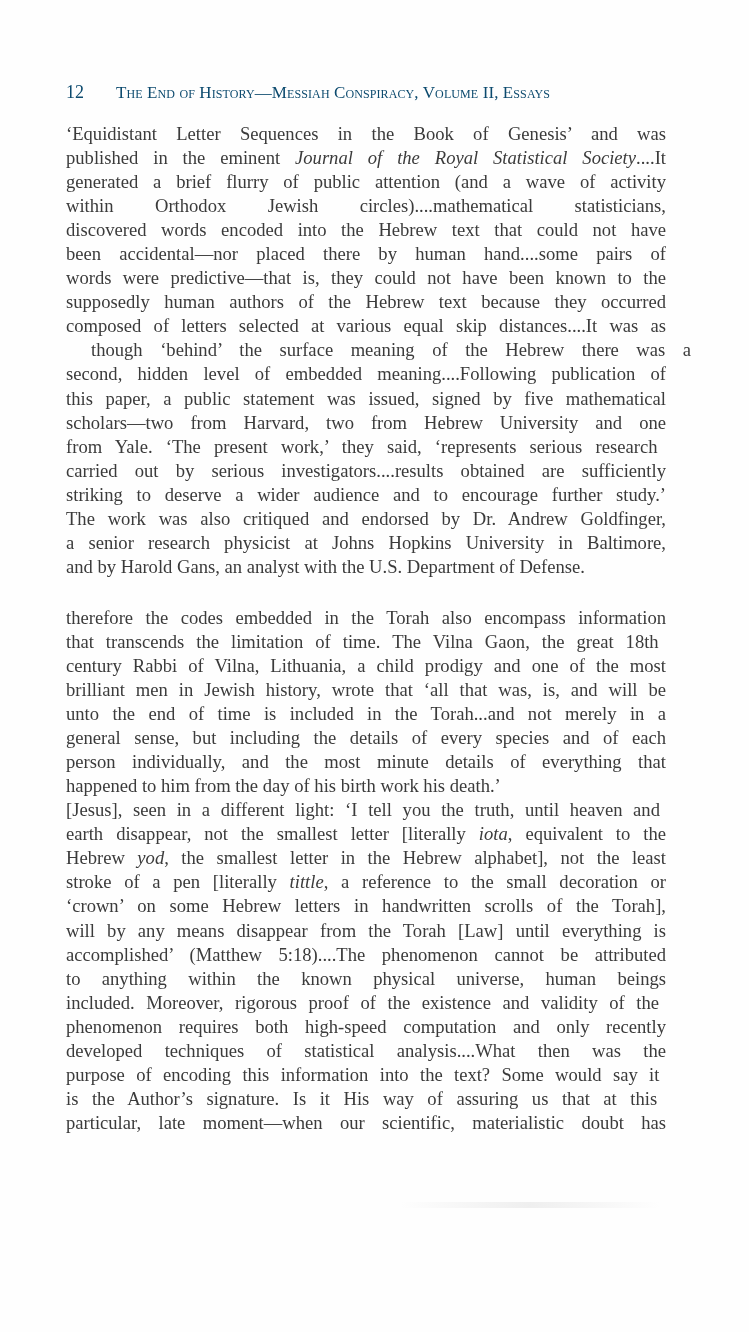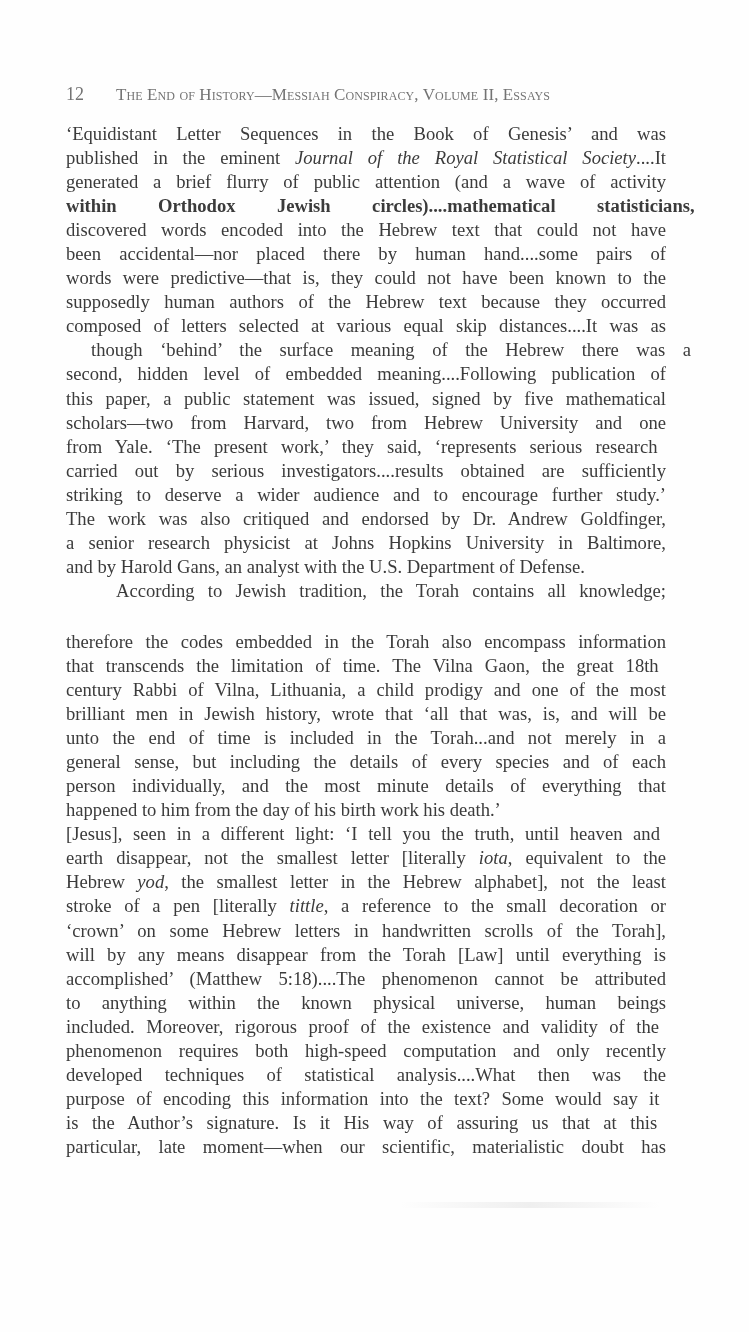--- a/index.html
+++ b/index.html
@@ -19,26 +19,26 @@
       position: absolute;
       left: 0;
       top: 0;
       width: 749px;
       height: 1332px;
       background: #fefefe;
     }
     .running-head {
       position: absolute;
       left: 66px;
-      top: 84px;
+      top: 76px;
       width: 600px;
       font-size: 17px;
-      line-height: 21px;
+      line-height: 32px;
       white-space: nowrap;
-      color: #737373;
+      color: #0c4a6e;
     }
     .running-head .page-number {
       display: inline-block;
       width: 50px;
       font-size: 18px;
     }
     .running-head .running-title {
       font-variant: small-caps;
       letter-spacing: 0.1px;
       font-size: 17px;
@@ -82,37 +82,36 @@
 
 <div class="page">
   <div class="running-head">
     <span class="page-number">12</span><span class="running-title">The End of History—Messiah Conspiracy, Volume II, Essays</span>
   </div>
 
   <div class="body-text" id="body-text">
       <span class="line" style="white-space: nowrap; text-align: left; text-align-last: left; word-spacing: 14.6667px;"><span>‘Equidistant Letter Sequences in the Book of Genesis’ and was</span></span>
       <span class="line" style="white-space: nowrap; text-align: left; text-align-last: left; word-spacing: 10.2622px;"><span>published in the eminent </span><em>Journal of the Royal Statistical Society</em><span>....It</span></span>
       <span class="line" style="white-space: nowrap; text-align: left; text-align-last: left; word-spacing: 10.1918px;"><span>generated a brief flurry of public attention (and a wave of activity</span></span>
-      <span class="line" style="white-space: nowrap; text-align: left; text-align-last: left; word-spacing: 36.7812px; font-weight: bold;"><span>within Orthodox Jewish circles)....mathematical statisticians,</span></span>
+      <span class="line" style="white-space: nowrap; text-align: left; text-align-last: left; word-spacing: 36.7812px;"><span>within Orthodox Jewish circles)....mathematical statisticians,</span></span>
       <span class="line" style="white-space: nowrap; text-align: left; text-align-last: left; word-spacing: 9.91563px;"><span>discovered words encoded into the Hebrew text that could not have</span></span>
       <span class="line" style="white-space: nowrap; text-align: left; text-align-last: left; word-spacing: 13.5586px;"><span>been accidental—nor placed there by human hand....some pairs of</span></span>
       <span class="line" style="white-space: nowrap; text-align: left; text-align-last: left; word-spacing: 6.75852px;"><span>words were predictive—that is, they could not have been known to the</span></span>
       <span class="line" style="white-space: nowrap; text-align: left; text-align-last: left; word-spacing: 9.8125px;"><span>supposedly human authors of the Hebrew text because they occurred</span></span>
       <span class="line" style="white-space: nowrap; text-align: left; text-align-last: left; word-spacing: 7.53906px;"><span>composed of letters selected at various equal skip distances....It was as</span></span>
       <span class="line" style="white-space: nowrap; text-align: left; text-align-last: left; word-spacing: 12.8453px; margin-left: 25px;"><span>though ‘behind’ the surface meaning of the Hebrew there was a</span></span>
       <span class="line" style="white-space: nowrap; text-align: left; text-align-last: left; word-spacing: 10.6161px;"><span>second, hidden level of embedded meaning....Following publication of</span></span>
       <span class="line" style="white-space: nowrap; text-align: left; text-align-last: left; word-spacing: 7.92188px;"><span>this paper, a public statement was issued, signed by five mathematical</span></span>
       <span class="line" style="white-space: nowrap; text-align: left; text-align-last: left; word-spacing: 12.3262px;"><span>scholars—two from Harvard, two from Hebrew University and one</span></span>
       <span class="line" style="white-space: nowrap; text-align: left; text-align-last: left; word-spacing: 8.55625px;"><span>from Yale.  ‘The present work,’ they said, ‘represents serious research</span></span>
       <span class="line" style="white-space: nowrap; text-align: left; text-align-last: left; word-spacing: 12.5134px;"><span>carried out by serious investigators....results obtained are sufficiently</span></span>
       <span class="line" style="white-space: nowrap; text-align: right; text-align-last: left; word-spacing: 9.05781px;"><span>striking to deserve a wider audience and to encourage further study.’</span></span>
       <span class="line" style="white-space: nowrap; text-align: left; text-align-last: left; word-spacing: 8.12813px;"><span>The work was also critiqued and endorsed by Dr. Andrew Goldfinger,</span></span>
       <span class="line" style="white-space: nowrap; text-align: left; text-align-last: left; word-spacing: 9.51736px;"><span>a senior research physicist at Johns Hopkins University in Baltimore,</span></span>
       <span class="line last" style="white-space: nowrap; text-align: left; text-align-last: left;"><span>and by Harold Gans, an analyst with the U.S. Department of Defense.</span></span>
-      <span class="line indent" style="white-space: nowrap; text-align: left; text-align-last: left; word-spacing: 8.60352px;"><span>According to Jewish tradition, the Torah contains all knowledge;</span></span>
       <span class="line" style="white-space: nowrap; text-align: left; text-align-last: left; word-spacing: 7.81597px; margin-top: 27px;"><span>therefore the codes embedded in the Torah also encompass information</span></span>
       <span class="line" style="white-space: nowrap; text-align: left; text-align-last: left; word-spacing: 7.33464px;"><span>that transcends the limitation of time.  The Vilna Gaon, the great 18th</span></span>
       <span class="line" style="white-space: nowrap; text-align: left; text-align-last: left; word-spacing: 6.40104px;"><span>century Rabbi of Vilna, Lithuania, a child prodigy and one of the most</span></span>
       <span class="line" style="white-space: nowrap; text-align: left; text-align-last: left; word-spacing: 6.28486px;"><span>brilliant men in Jewish history, wrote that ‘all that was, is, and will be</span></span>
       <span class="line" style="white-space: nowrap; text-align: left; text-align-last: left; word-spacing: 8.70433px;"><span>unto the end of time is included in the Torah...and not merely in a</span></span>
       <span class="line" style="white-space: nowrap; text-align: left; text-align-last: left; word-spacing: 8.82812px;"><span>general sense, but including the details of every species and of each</span></span>
       <span class="line" style="white-space: nowrap; text-align: left; text-align-last: left; word-spacing: 11.8333px;"><span>person individually, and the most minute details of everything that</span></span>
       <span class="line last" style="white-space: nowrap; text-align: left; text-align-last: left;"><span>happened to him from the day of his birth work his death.’</span></span>
       <span class="line" style="white-space: nowrap; text-align: left; text-align-last: left; word-spacing: 6.03571px;"><span>[Jesus], seen in a different light:  ‘I tell you the truth, until heaven and</span></span>
       <span class="line" style="white-space: nowrap; text-align: left; text-align-last: left; word-spacing: 8.33594px;"><span>earth disappear, not the smallest letter [literally </span><em>iota</em><span>, equivalent to the</span></span>

